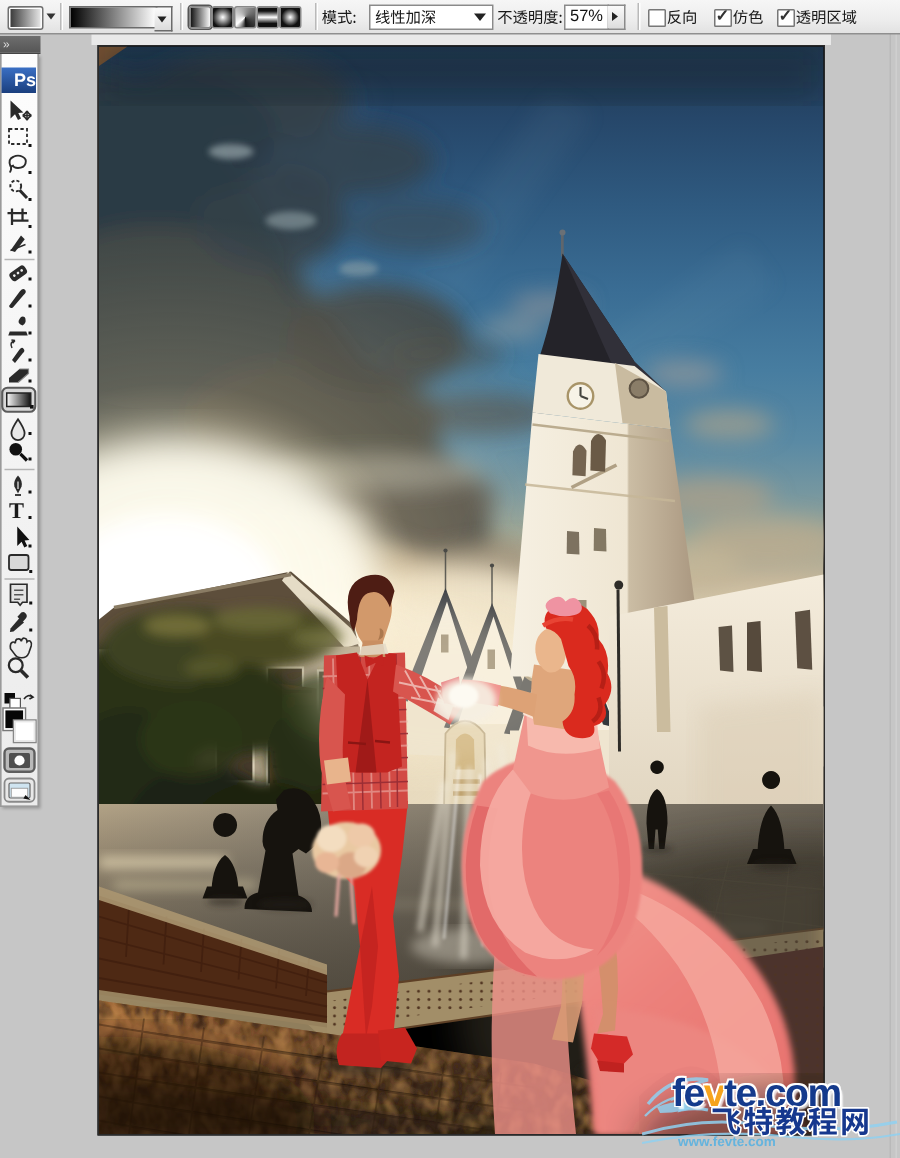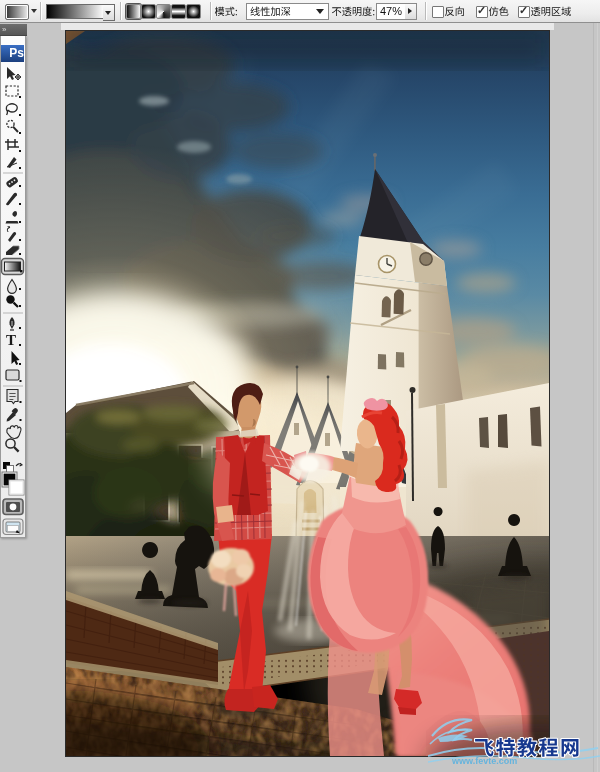--- a/index.html
+++ b/index.html
@@ -74,21 +74,21 @@
   <div class="sep" style="left:120px"></div>
   <div class="gtypes">
     <div class="gt" id="gt1"></div>
       <div class="gt" id="gt2"></div>
       <div class="gt" id="gt3"></div>
     <div class="gt" id="gt4"></div>
       <div class="gt" id="gt5"></div>
   </div>
   <div class="sep" style="left:210px"></div>
   <div class="combo"></div>
-  <div class="opfield">47%</div>
+  <div class="opfield">57%</div>
     <div class="opbtn"></div>
   <div class="sep" style="left:425px"></div>
   <div class="cb" style="left:432px"></div>
   <div class="cb ck" style="left:476px"></div>
   <div class="cb ck" style="left:518px"></div>
 <svg id="obtxt" width="600" height="22" style="position:absolute;left:0;top:0;z-index:5">
 <path transform="translate(214.5 15.2) scale(0.01020 -0.01020)" d="M472 417H820V345H472ZM472 542H820V472H472ZM732 840V757H578V840H507V757H360V693H507V618H578V693H732V618H805V693H945V757H805V840ZM402 599V289H606C602 259 598 232 591 206H340V142H569C531 65 459 12 312 -20C326 -35 345 -63 352 -80C526 -38 607 34 647 140C697 30 790 -45 920 -80C930 -61 950 -33 966 -18C853 6 767 61 719 142H943V206H666C671 232 676 260 679 289H893V599ZM175 840V647H50V577H175V576C148 440 90 281 32 197C45 179 63 146 72 124C110 183 146 274 175 372V-79H247V436C274 383 305 319 318 286L366 340C349 371 273 496 247 535V577H350V647H247V840Z" fill="#1a1a1a"></path>
 <path transform="translate(224.7 15.2) scale(0.01020 -0.01020)" d="M709 791C761 755 823 701 853 665L905 712C875 747 811 798 760 833ZM565 836C565 774 567 713 570 653H55V580H575C601 208 685 -82 849 -82C926 -82 954 -31 967 144C946 152 918 169 901 186C894 52 883 -4 855 -4C756 -4 678 241 653 580H947V653H649C646 712 645 773 645 836ZM59 24 83 -50C211 -22 395 20 565 60L559 128L345 82V358H532V431H90V358H270V67Z" fill="#1a1a1a"></path>
 <path transform="translate(234.9 15.2) scale(0.01020 -0.01020)" d="M139 390C175 390 205 418 205 460C205 501 175 530 139 530C102 530 73 501 73 460C73 418 102 390 139 390ZM139 -13C175 -13 205 15 205 56C205 98 175 126 139 126C102 126 73 98 73 56C73 15 102 -13 139 -13Z" fill="#1a1a1a"></path>
 <path transform="translate(250.0 15.2) scale(0.01020 -0.01020)" d="M54 54 70 -18C162 10 282 46 398 80L387 144C264 109 137 74 54 54ZM704 780C754 756 817 717 849 689L893 736C861 763 797 800 748 822ZM72 423C86 430 110 436 232 452C188 387 149 337 130 317C99 280 76 255 54 251C63 232 74 197 78 182C99 194 133 204 384 255C382 270 382 298 384 318L185 282C261 372 337 482 401 592L338 630C319 593 297 555 275 519L148 506C208 591 266 699 309 804L239 837C199 717 126 589 104 556C82 522 65 499 47 494C56 474 68 438 72 423ZM887 349C847 286 793 228 728 178C712 231 698 295 688 367L943 415L931 481L679 434C674 476 669 520 666 566L915 604L903 670L662 634C659 701 658 770 658 842H584C585 767 587 694 591 623L433 600L445 532L595 555C598 509 603 464 608 421L413 385L425 317L617 353C629 270 645 195 666 133C581 76 483 31 381 0C399 -17 418 -44 428 -62C522 -29 611 14 691 66C732 -24 786 -77 857 -77C926 -77 949 -44 963 68C946 75 922 91 907 108C902 19 892 -4 865 -4C821 -4 784 37 753 110C832 170 900 241 950 319Z" fill="#1a1a1a"></path>
@@ -667,20 +667,21 @@
       <path d="M4,38 Q20,18 44,22 Q28,26 22,34 Q34,30 44,32 Q30,36 26,42 Q36,40 44,42" stroke-width="2.2"></path>
       <path d="M2,46 Q18,30 40,32" stroke-width="1.6"></path>
       <path d="M0,58 Q40,46 80,52 Q130,58 170,50" stroke-width="2"></path>
       <path d="M0,64 Q50,54 100,60 Q140,64 172,58" stroke-width="1.4"></path>
     </g>
     <g fill="#8fd0f0" fill-opacity=".85">
       <path d="M10,40 Q26,34 40,38 Q28,44 12,44 Z"></path>
     </g>
     <text x="24" y="66" font-size="9" fill="#5ab2e0" font-family="Liberation Sans" font-weight="bold" opacity=".9">www.fevte.com</text>
   </svg>
+  <div class="l1">fe<b>v</b>te.com</div>
 <svg width="115" height="26" style="position:absolute;left:46px;top:36px" viewBox="0 -21 115 26">
 <path transform="translate(0.0 0.0) scale(0.02000 -0.02000)" d="M845 738C803 683 741 618 681 562C678 635 677 715 678 801H54V676H557C565 221 619 -70 843 -70C926 -70 960 -17 972 151C944 167 910 198 883 227C880 119 870 56 847 56C760 55 713 178 692 390C772 347 856 296 901 257L962 353C913 391 824 441 743 481C812 539 889 612 953 680Z" fill="#16388e" stroke="#ffffff" stroke-width="110" paint-order="stroke" stroke-linejoin="round"></path>
 <path transform="translate(21.5 0.0) scale(0.02000 -0.02000)" d="M456 201C498 153 547 86 567 43L658 105C636 148 585 210 543 255H746V46C746 33 741 30 725 29C710 29 656 29 608 31C624 -2 639 -54 643 -88C716 -88 772 -86 810 -68C849 -49 860 -16 860 44V255H958V365H860V456H968V567H746V652H925V761H746V850H632V761H458V652H632V567H401V456H746V365H420V255H540ZM75 771C68 649 51 518 24 438C48 428 92 407 112 393C124 433 135 484 144 540H199V327C138 311 83 297 39 287L64 165L199 206V-90H313V241L400 268L391 379L313 358V540H390V655H313V849H199V655H160L169 753Z" fill="#16388e" stroke="#ffffff" stroke-width="110" paint-order="stroke" stroke-linejoin="round"></path>
 <path transform="translate(43.0 0.0) scale(0.02000 -0.02000)" d="M616 850C598 727 566 607 519 512V590H463C502 653 537 721 566 794L455 825C437 777 416 732 392 689V759H294V850H183V759H69V658H183V590H30V487H239C221 470 203 453 184 437H118V387C86 365 52 345 17 328C41 306 82 260 98 236C152 267 203 303 251 344H314C288 318 258 293 231 274V216L27 201L40 95L231 111V27C231 17 227 14 214 13C201 13 158 13 119 14C133 -15 148 -57 153 -87C216 -87 263 -87 299 -70C334 -55 343 -27 343 25V121L523 137V240L343 225V253C393 292 442 339 482 383C507 362 535 336 548 321C564 342 580 366 594 392C613 317 635 249 663 187C611 113 541 56 446 15C469 -10 504 -66 516 -94C603 -50 673 4 728 70C773 5 828 -49 897 -90C915 -58 953 -10 980 14C906 52 848 110 802 181C856 284 890 407 911 556H970V667H702C716 720 728 775 738 831ZM347 437 389 487H506C492 461 476 436 459 415L424 443L402 437ZM294 658H374C360 635 344 612 328 590H294ZM787 556C775 468 758 390 733 322C706 394 687 473 672 556Z" fill="#16388e" stroke="#ffffff" stroke-width="110" paint-order="stroke" stroke-linejoin="round"></path>
 <path transform="translate(64.5 0.0) scale(0.02000 -0.02000)" d="M570 711H804V573H570ZM459 812V472H920V812ZM451 226V125H626V37H388V-68H969V37H746V125H923V226H746V309H947V412H427V309H626V226ZM340 839C263 805 140 775 29 757C42 732 57 692 63 665C102 670 143 677 185 684V568H41V457H169C133 360 76 252 20 187C39 157 65 107 76 73C115 123 153 194 185 271V-89H301V303C325 266 349 227 361 201L430 296C411 318 328 405 301 427V457H408V568H301V710C344 720 385 733 421 747Z" fill="#16388e" stroke="#ffffff" stroke-width="110" paint-order="stroke" stroke-linejoin="round"></path>
 <path transform="translate(86.0 0.0) scale(0.02000 -0.02000)" d="M319 341C290 252 250 174 197 115V488C237 443 279 392 319 341ZM77 794V-88H197V79C222 63 253 41 267 29C319 87 361 159 395 242C417 211 437 183 452 158L524 242C501 276 470 318 434 362C457 443 473 531 485 626L379 638C372 577 363 518 351 463C319 500 286 537 255 570L197 508V681H805V57C805 38 797 31 777 30C756 30 682 29 619 34C637 2 658 -54 664 -87C760 -88 823 -85 867 -65C910 -46 925 -12 925 55V794ZM470 499C512 453 556 400 595 346C561 238 511 148 442 84C468 70 515 36 535 20C590 78 634 152 668 238C692 200 711 164 725 133L804 209C783 254 750 308 710 363C732 443 748 531 760 625L653 636C647 578 638 523 627 470C600 504 571 536 542 565Z" fill="#16388e" stroke="#ffffff" stroke-width="110" paint-order="stroke" stroke-linejoin="round"></path>
 </svg>
 </div>
 
 </body></html>

